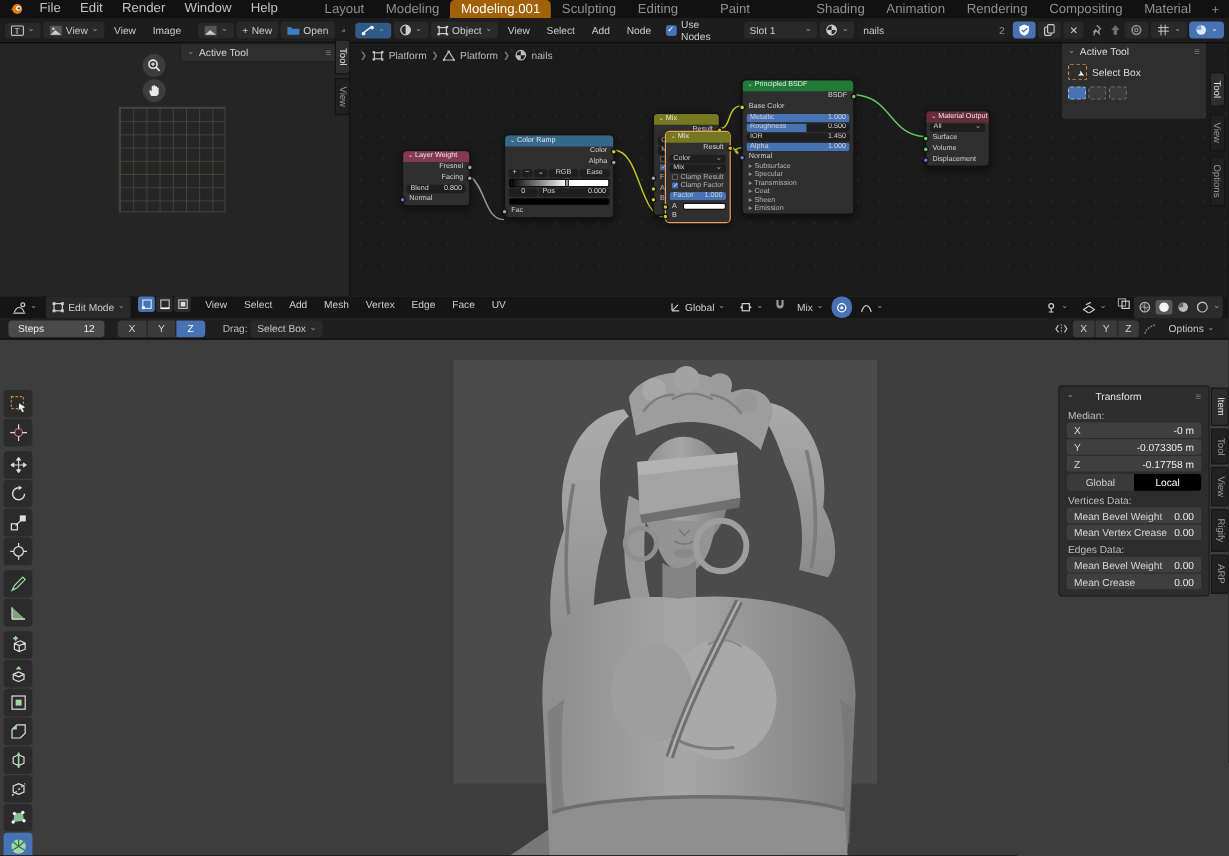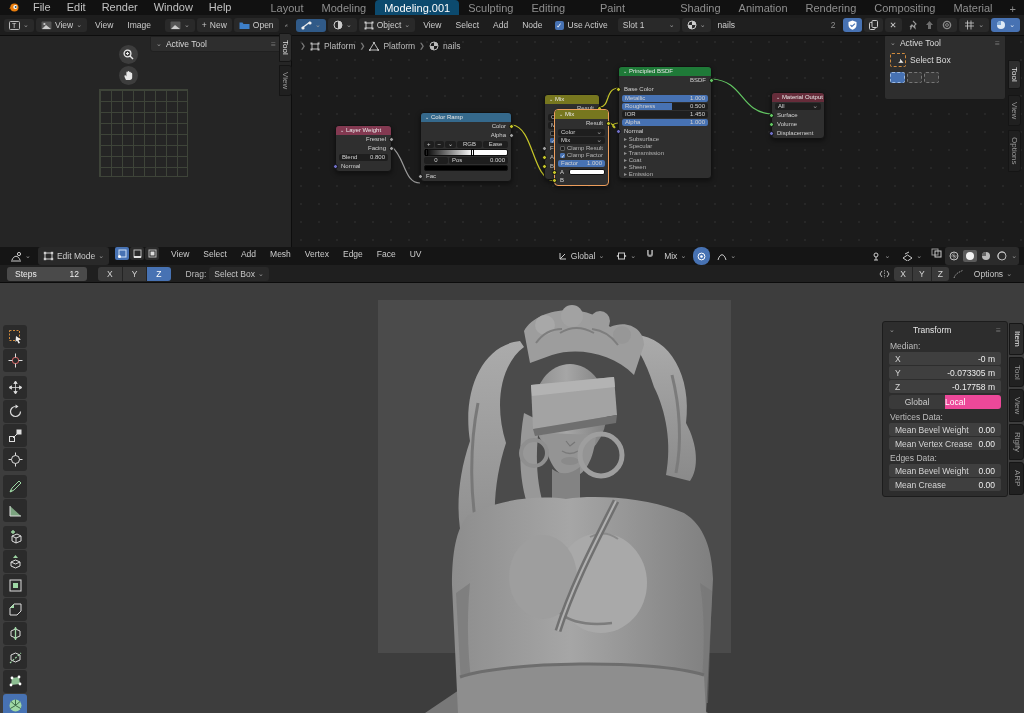--- a/index.html
+++ b/index.html
@@ -7,21 +7,21 @@
   .app { position:relative; width:1024px; height:713px; background:#1b1b1b; overflow:hidden;
          font-family:"Liberation Sans", sans-serif; color:#c8c8c8; }
 
   
   .topbar { position:absolute; left:0; top:0; width:1024px; height:15px; background:#111;
             display:flex; align-items:center; font-size:11px; color:#c2c2c2; z-index:50; }
   .logo { width:11px; height:11px; margin:0 6px 0 8px; }
   .tmenu { padding:0 8px; line-height:15px; cursor:default; }
   .wtabs { display:flex; margin-left:22px; height:15px; align-items:flex-end; }
   .wtab { padding:2px 9px 1px; color:#8f8f8f; line-height:12px; border-radius:4px 4px 0 0; }
-  .wtab.active { background:#0c4a6e; color:#fefefe; }
+  .wtab.active { background:#a16207; color:#fefefe; }
   .wtab-add { padding:0 8px; color:#8f8f8f; }
 
   
   .ehdr { position:absolute; display:flex; align-items:center; background:#1d1d1d;
           border-bottom:1px solid #0d0d0d; font-size:8.5px; color:#cccccc; gap:2px; }
   .hbtn { background:#292929; border-radius:3px; padding:2px 5px; display:flex; align-items:center; gap:3px; white-space:nowrap; }
   .hmenu { padding:2px 6px; white-space:nowrap; }
   .caret { font-size:7px; color:#999; line-height:6px; }
   .cb { width:9px; height:9px; background:#4772b3; border-radius:2px; color:#fff; font-size:7px;
         line-height:9px; text-align:center; flex:none; }
@@ -119,21 +119,21 @@
   
   .npanel { position:absolute; left:882px; top:38px; width:126px; background:#2d2d2d;
             border:1px solid #1c1c1c; border-radius:3px; font-size:8.5px; color:#cfcfcf; z-index:9; padding-bottom:4px; }
   .npanel .ph { display:flex; align-items:center; gap:18px; padding:3px 6px; color:#e6e6e6; }
   .plabel { margin:3px 7px 1px; color:#bdbdbd; }
   .prow { display:flex; justify-content:space-between; background:#3f3f3f; border-radius:2px;
           margin:1px 6px; padding:1.5px 6px; color:#ededed; }
   .prow .pl { color:#d6d6d6; }
   .gl { display:flex; margin:2px 6px; }
   .gl .g1 { flex:1; text-align:center; background:#3a3a3a; padding:2px 0; border-radius:3px 0 0 3px; }
-  .gl .g2 { flex:1; text-align:left; background:#ec4899; color:#fff; padding:2px 0; border-radius:0 3px 3px 0; }
+  .gl .g2 { flex:1; text-align:center; background:#000000; color:#fff; padding:2px 0; border-radius:0 3px 3px 0; }
   .ntabs { position:absolute; left:1009px; top:40px; width:15px; z-index:9; }
   .ntab { writing-mode:vertical-rl; background:#212121; border:1px solid #161616; color:#9a9a9a;
           font-size:8px; padding:7px 1px; border-radius:0 3px 3px 0; margin-bottom:2px; text-align:center; width:15px; }
   .ntab.on { background:#2d2d2d; color:#e8e8e8; }
 
   .dim { color:#8f8f8f; }
 </style>
 </head>
 <body>
 
@@ -262,21 +262,21 @@
           </svg>
         <span>Object</span>
         <span class="caret">⌄</span>
       </div>
       <span class="hmenu">View</span>
       <span class="hmenu">Select</span>
       <span class="hmenu">Add</span>
       <span class="hmenu">Node</span>
       <div style="display:flex;align-items:center;gap:4px;margin-left:4px;">
         <span class="cb">✓</span>
-        <span>Use Active</span>
+        <span>Use Nodes</span>
       </div>
       <div class="hbtn" style="margin-left:8px;width:62px;justify-content:space-between;">
         <span>Slot 1</span>
         <span class="caret">⌄</span>
       </div>
       <div class="hbtn">
         <svg width="10" height="10" viewBox="0 0 10 10">
             <circle cx="5" cy="5" r="4" fill="none" stroke="#ccc"></circle>
             <path d="M5,1 A4,4 0 0 1 9,5 L5,5 Z" fill="#ccc"></path>
             <path d="M5,9 A4,4 0 0 1 1,5 L5,5 Z" fill="#ccc"></path>

